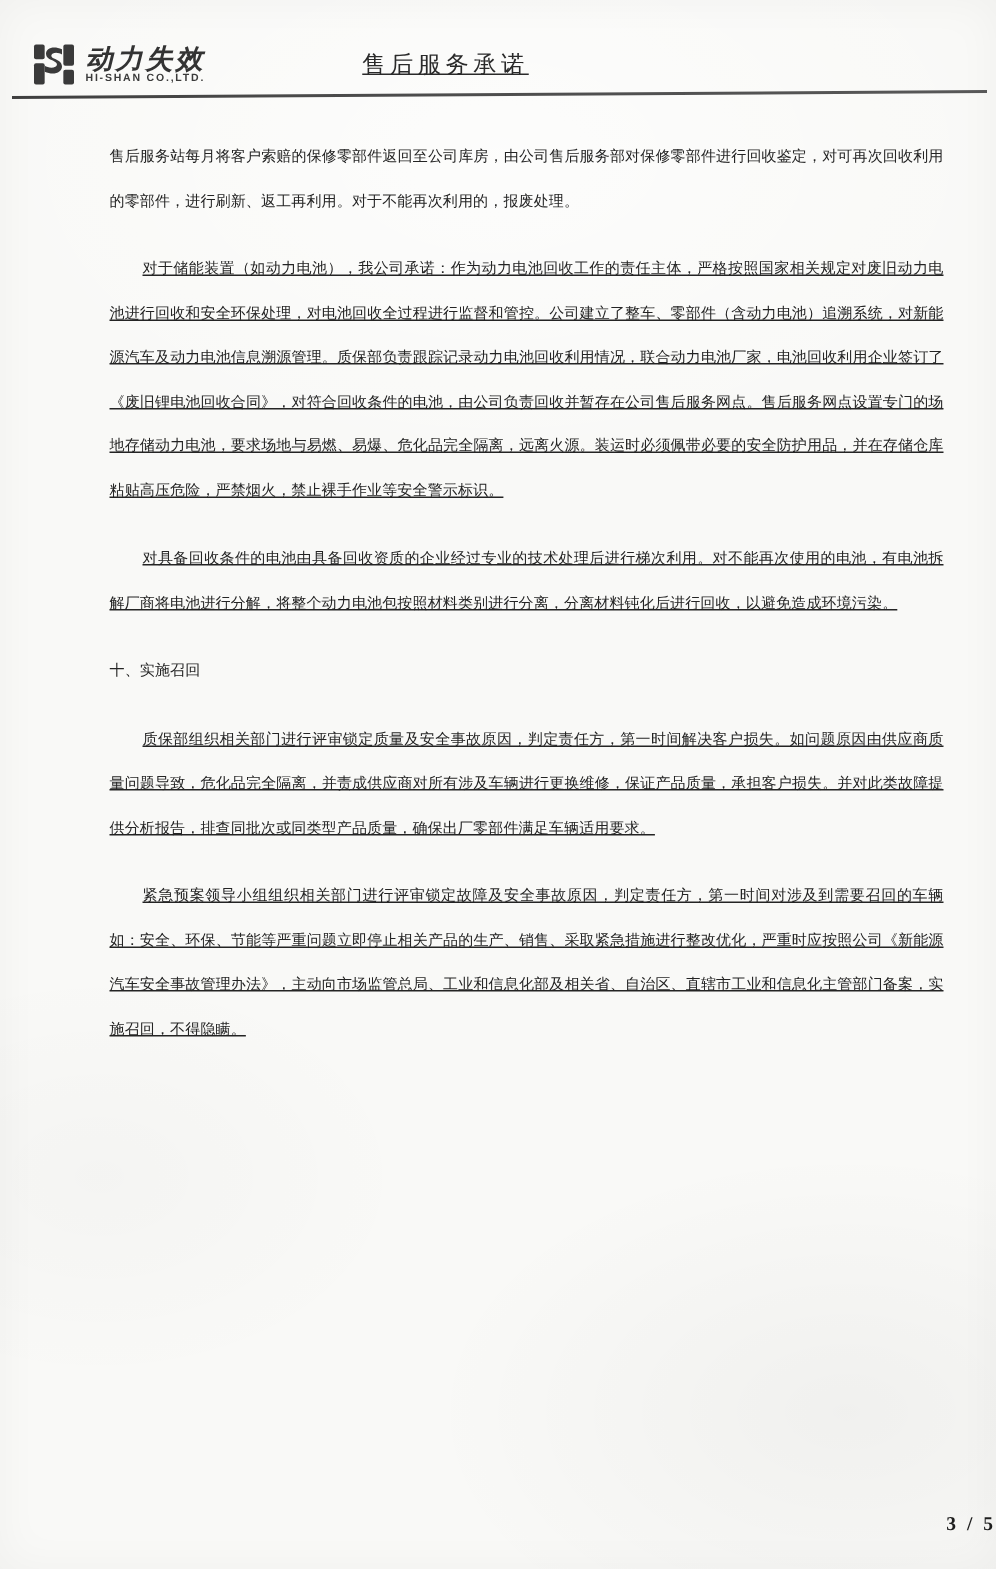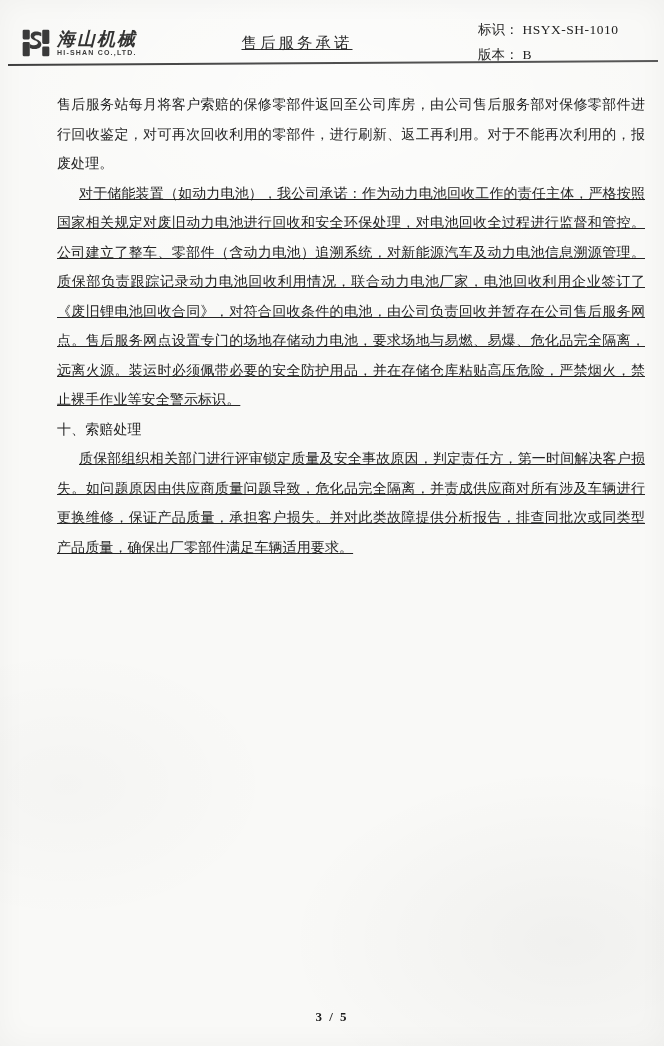--- a/index.html
+++ b/index.html
@@ -91,35 +91,35 @@
   .doc-body {
     margin-top: 24px;
     padding: 0 19px 0 57px;
     font-size: 14px;
     line-height: 29.5px;
     text-align: justify;
     color: #242424;
     letter-spacing: 0.1px;
   }
   .doc-body p, .doc-body h2 {
-    margin: 0;
+    margin: 16px;
     padding: 0;
-    font-size: 14px;
+    font-size: 10px;
     font-weight: normal;
   }
   .para.indent { text-indent: 22px; text-decoration: underline; }
   .section-heading { margin-left: -24px; text-align: left; }
 
   
   .doc-footer {
     position: absolute;
     left: 0;
     right: 0;
     bottom: 21px;
-    text-align: center;
+    text-align: right;
   }
   .page-number {
     font-size: 13px;
     font-weight: bold;
     letter-spacing: 2px;
     color: #1d1d1d;
   }
 </style>
 </head>
 <body>
@@ -132,43 +132,37 @@
       <svg class="logo-mark" width="32" height="32" viewBox="0 0 36 36" aria-hidden="true">
         <g fill="#3a3a3a">
           <rect x="3" y="3" width="8" height="11" rx="1.5"></rect>
           <rect x="3" y="17" width="8" height="16" rx="1.5"></rect>
           <rect x="25" y="3" width="8" height="16" rx="1.5"></rect>
           <rect x="25" y="22" width="8" height="11" rx="1.5"></rect>
           <path d="M24 6.5 c-7 -3 -12 -0.5 -12 3.5 c0 3.5 4 4.5 6 5.5 c2.5 1.2 3 3 1 4.2 c-2.2 1.3 -6 0.6 -8 -0.7 l0 4.5 c7 3 13 0.5 13 -4 c0 -3.5 -3.5 -4.8 -6 -6 c-2.3 -1 -2.6 -2.8 -0.8 -3.8 c2 -1.1 5 -0.4 6.8 0.8 z"></path>
         </g>
       </svg>
       <div class="logo-text">
-        <div class="cn">海山机械</div>
+        <div class="cn">动力失效</div>
         <div class="en">HI-SHAN CO.,LTD.</div>
       </div>
     </div>
 
     <div class="doc-title">售后服务承诺</div>
 
-    <div class="doc-meta">
-      <div class="meta-row">
-        <span class="meta-label">标识：</span><span class="meta-value">HSYX-SH-1010</span>
-      </div>
-      <div class="meta-row">
-        <span class="meta-label">版本：</span><span class="meta-value">B</span>
-      </div>
-    </div>
   </header>
 
   <div class="header-rule"></div>
 
   <main class="doc-body">
     <p class="para">售后服务站每月将客户索赔的保修零部件返回至公司库房，由公司售后服务部对保修零部件进行回收鉴定，对可再次回收利用的零部件，进行刷新、返工再利用。对于不能再次利用的，报废处理。</p>
     <p class="para indent">对于储能装置（如动力电池），我公司承诺：作为动力电池回收工作的责任主体，严格按照国家相关规定对废旧动力电池进行回收和安全环保处理，对电池回收全过程进行监督和管控。公司建立了整车、零部件（含动力电池）追溯系统，对新能源汽车及动力电池信息溯源管理。质保部负责跟踪记录动力电池回收利用情况，联合动力电池厂家，电池回收利用企业签订了《废旧锂电池回收合同》，对符合回收条件的电池，由公司负责回收并暂存在公司售后服务网点。售后服务网点设置专门的场地存储动力电池，要求场地与易燃、易爆、危化品完全隔离，远离火源。装运时必须佩带必要的安全防护用品，并在存储仓库粘贴高压危险，严禁烟火，禁止裸手作业等安全警示标识。</p>
-    <h2 class="section-heading">十、索赔处理</h2>
+    <p class="para indent">对具备回收条件的电池由具备回收资质的企业经过专业的技术处理后进行梯次利用。对不能再次使用的电池，有电池拆解厂商将电池进行分解，将整个动力电池包按照材料类别进行分离，分离材料钝化后进行回收，以避免造成环境污染。</p>
+    <h2 class="section-heading">十、实施召回</h2>
     <p class="para indent">质保部组织相关部门进行评审锁定质量及安全事故原因，判定责任方，第一时间解决客户损失。如问题原因由供应商质量问题导致，危化品完全隔离，并责成供应商对所有涉及车辆进行更换维修，保证产品质量，承担客户损失。并对此类故障提供分析报告，排查同批次或同类型产品质量，确保出厂零部件满足车辆适用要求。</p>
+    <p class="para indent">紧急预案领导小组组织相关部门进行评审锁定故障及安全事故原因，判定责任方，第一时间对涉及到需要召回的车辆如：安全、环保、节能等严重问题立即停止相关产品的生产、销售、采取紧急措施进行整改优化，严重时应按照公司《新能源汽车安全事故管理办法》，主动向市场监管总局、工业和信息化部及相关省、自治区、直辖市工业和信息化主管部门备案，实施召回，不得隐瞒。</p>
   </main>
 
   <footer class="doc-footer">
     <span class="page-number">3 / 5</span>
   </footer>
 
 </div>
 
 </body></html>

